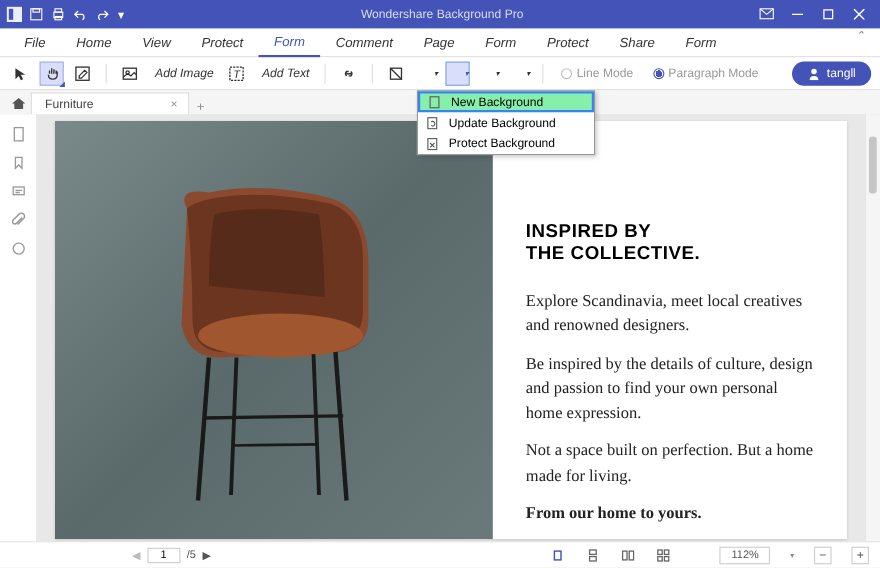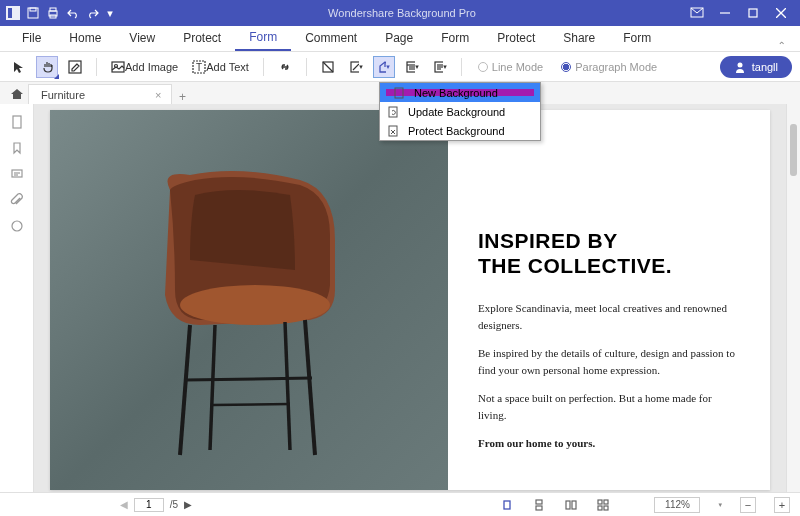--- a/index.html
+++ b/index.html
@@ -2,62 +2,62 @@
 <html><head>
 <meta charset="utf-8">
 <style>
 * { margin: 0; padding: 0; box-sizing: border-box; font-family: "Segoe UI", Arial, sans-serif; }
 body { width: 800px; height: 516px; background: #e8e8e8; overflow: hidden; position: relative; }
 .titlebar { height: 26px; background: #4453b8; color: #fff; display: flex; align-items: center; font-size: 11px; }
 .titlebar .tb-left { display: flex; align-items: center; gap: 6px; padding-left: 6px; }
 .titlebar .tb-icon { width: 14px; height: 14px; display: flex; align-items: center; justify-content: center; color: #fff; }
 .titlebar .tb-title { flex: 1; text-align: center; color: #d8dcf0; }
 .titlebar .tb-right { display: flex; align-items: center; gap: 14px; padding-right: 12px; }
-.menubar { height: 26px; background: #fff; border-bottom: 1px solid #e0e0e0; display: flex; align-items: flex-end; padding: 0 8px; }
+.menubar { height: 26px; background: #fff; border-bottom: 1px solid #e0e0e0; display: flex; align-items: flex-start; padding: 0 8px; font-style: italic; }
 .menubar .menu { padding: 0 14px; font-size: 12px; color: #333; height: 26px; display: flex; align-items: center; cursor: pointer; }
 .menubar .menu.active { color: #4453b8; border-bottom: 2px solid #4453b8; }
 .menubar .chev { margin-left: auto; color: #888; font-size: 10px; padding-right: 6px; }
 .toolbar { height: 30px; background: #fff; border-bottom: 1px solid #e0e0e0; display: flex; align-items: center; padding: 0 8px; gap: 6px; }
-.tool-btn { height: 22px; display: flex; align-items: center; gap: 0; padding: 0 4px; font-size: 11px; color: #333; cursor: pointer; }
+.tool-btn { height: 22px; display: flex; align-items: center; gap: 16px; padding: 0 4px; font-size: 11px; color: #333; cursor: pointer; font-style: italic; }
 .tool-btn.icon-only { width: 22px; justify-content: center; }
 .tool-btn.selected { background: #d9defa; border: 1px solid #a5b0e6; }
 .tool-sep { width: 1px; height: 18px; background: #ddd; margin: 0 4px; }
 .radio { display: flex; align-items: center; gap: 4px; font-size: 11px; color: #999; padding: 0 6px; }
 .radio .dot { width: 10px; height: 10px; border: 1px solid #bbb; border-radius: 50%; }
 .radio.sel .dot { border-color: #4453b8; background: radial-gradient(circle,#4453b8 3px,transparent 3px); }
 .user-pill { margin-left: auto; background: #4453b8; color: #fff; border-radius: 14px; height: 22px; padding: 0 14px; display: flex; align-items: center; gap: 6px; font-size: 11px; }
 .tabbar { height: 22px; background: #f5f5f5; display: flex; align-items: flex-end; padding-left: 6px; }
 .home-icon { width: 22px; height: 20px; display: flex; align-items: center; justify-content: center; color: #555; }
 .tab { height: 20px; background: #fff; border: 1px solid #ddd; border-bottom: none; display: flex; align-items: center; padding: 0 10px 0 12px; font-size: 11px; color: #444; gap: 70px; }
 .tab .x { color: #999; font-size: 11px; }
 .plus-tab { width: 20px; display: flex; align-items: center; justify-content: center; color: #888; font-size: 12px; }
 .workarea { display: flex; height: 388px; background: #e8e8e8; }
 .sidetools { width: 34px; background: #fff; border-right: 1px solid #e0e0e0; display: flex; flex-direction: column; align-items: center; gap: 10px; padding-top: 10px; }
 .sidetools .st { width: 16px; height: 16px; color: #888; display: flex; align-items: center; justify-content: center; }
 .canvas { flex: 1; background: #e8e8e8; display: flex; justify-content: center; padding: 6px 10px 0 10px; position: relative; overflow: hidden; }
 .page { width: 720px; height: 380px; background: #fff; display: flex; box-shadow: 0 1px 3px rgba(0,0,0,0.15); }
 .page-img { width: 398px; height: 100%; background: linear-gradient(135deg,#7a8a8a 0%,#5a6a6a 50%,#6a7a7a 100%); position: relative; overflow: hidden; }
 .chair { position: absolute; left: 90px; top: 50px; width: 220px; height: 300px; }
 .page-text { flex: 1; padding: 90px 30px 20px 30px; }
-.page-text h1 { font-size: 21px; font-weight: 800; line-height: 1.2; margin-bottom: 22px; font-family: Arial, sans-serif; letter-spacing: 0.5px; margin-top: 28px; }
-.page-text p { font-size: 11px; font-family: Georgia, serif; color: #222; margin-bottom: 12px; line-height: 1.5; }
+.page-text h1 { font-size: 17px; font-weight: 800; line-height: 1.2; margin-bottom: 22px; font-family: Arial, sans-serif; letter-spacing: 0.5px; }
+.page-text p { font-size: 15px; font-family: Georgia, serif; color: #222; margin-bottom: 12px; line-height: 1.5; }
 .page-text .bold { font-weight: bold; }
 .scrolltrack { width: 14px; background: #f5f5f5; border-left: 1px solid #e0e0e0; position: relative; }
 .scrollthumb { position: absolute; top: 20px; left: 3px; width: 7px; height: 52px; background: #c5c5c5; border-radius: 3px; }
 .statusbar { height: 24px; background: #fff; border-top: 1px solid #e0e0e0; display: flex; align-items: center; font-size: 10px; color: #555; padding: 0 10px; }
 .pager { position: absolute; left: 50%; transform: translateX(-280px); display: flex; align-items: center; gap: 6px; }
 .pager input { width: 30px; height: 14px; font-size: 10px; text-align: center; border: 1px solid #ccc; }
 .status-right { margin-left: auto; display: flex; align-items: center; gap: 18px; }
 .view-ic { width: 14px; height: 14px; display:flex; align-items:center; justify-content:center; color:#666; }
 .view-ic.sel { color:#4453b8; }
 .zoombox { width: 46px; height: 16px; border: 1px solid #ccc; font-size: 10px; display:flex; align-items:center; justify-content:center; }
 .zbtn { width:16px; height:16px; border:1px solid #ccc; display:flex; align-items:center; justify-content:center; font-size:11px; }
 .dropdown { position: absolute; top: 82px; left: 379px; width: 162px; background: #fff; border: 1px solid #999; box-shadow: 2px 2px 4px rgba(0,0,0,0.2); z-index: 100; }
 .dd-item { height: 19px; display: flex; align-items: center; font-size: 11px; padding: 0 6px; gap: 8px; }
-.dd-item.hl { background: #a21caf; border: 6px solid #3b82f6; }
+.dd-item.hl { background: #86efac; border: 2px solid #3b82f6; }
 .dd-item .dd-ic { width: 14px; height: 14px; display:flex; align-items:center; justify-content:center; color:#666; }
 .sel-tri { position:absolute; bottom:-2px; right:-2px; width:0; height:0; border-left:5px solid transparent; border-bottom:5px solid #4453b8; }
 svg { display: block; }
 </style>
 </head>
 <body>
 
 <div class="titlebar">
   <div class="tb-left">
     <span class="tb-icon">

